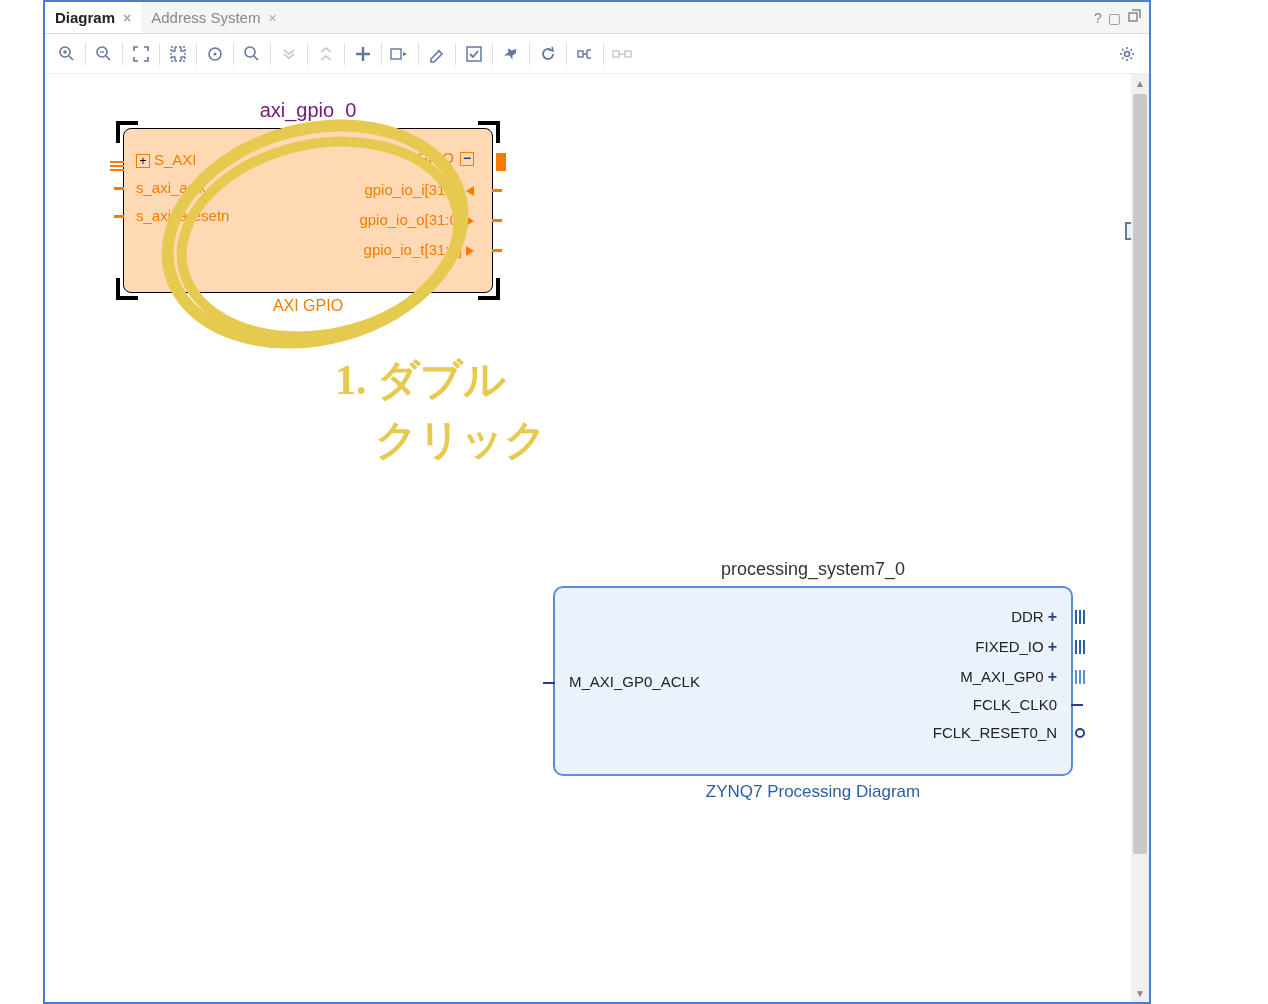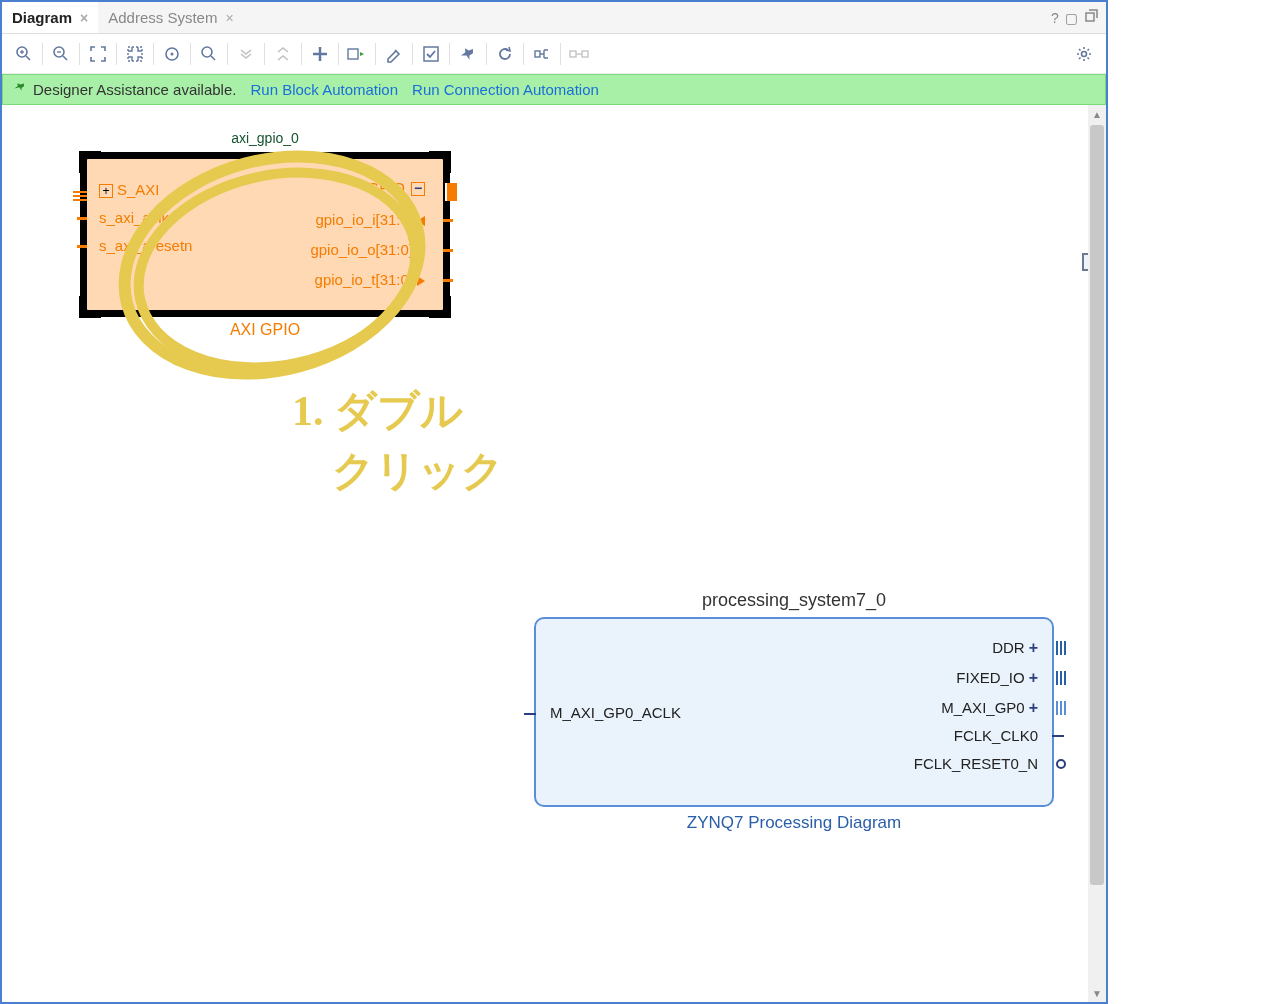--- a/index.html
+++ b/index.html
@@ -10,20 +10,21 @@
     font-size: 14px;
   }
   .window {
     width: 1108px;
     height: 1004px;
     border: 2px solid #4a7fcf;
     position: relative;
     display: flex;
     flex-direction: column;
     overflow: hidden;
+    margin-left: 43px;
   }
   .tabbar {
     display: flex;
     align-items: center;
     background: #f5f5f5;
     border-bottom: 1px solid #ddd;
     height: 32px;
     position: relative;
   }
   .tab {
@@ -137,27 +138,27 @@
 
   
   .block-gpio {
     position: absolute;
     left: 78px;
     top: 25px;
     width: 370px;
   }
   .block-gpio .title {
     text-align: center;
-    color: #14532d;
-    font-size: 14px;
+    color: #701a75;
+    font-size: 20px;
     margin-bottom: 6px;
   }
   .block-gpio .body {
     position: relative;
-    border: 7px solid #000000;
+    border: 1px solid #000000;
     border-radius: 8px;
     background: #ffd9b3;
     height: 165px;
   }
   .block-gpio .subtitle {
     text-align: center;
     color: #f57c00;
     font-size: 16px;
     margin-top: 4px;
   }
@@ -237,21 +238,21 @@
     right: -14px;
     width: 12px;
     height: 18px;
     background: #f57c00;
     border-left: 2px solid #fff;
   }
 
   
   .block-zynq {
     position: absolute;
-    left: 532px;
+    left: 508px;
     top: 485px;
     width: 520px;
   }
   .block-zynq .title {
     text-align: center;
     color: #333;
     font-size: 18px;
     margin-bottom: 6px;
   }
   .block-zynq .body {
@@ -486,30 +487,20 @@
     <div class="toolbar-right">
       <div class="btn">
           <svg width="18" height="18" viewBox="0 0 18 18">
             <circle cx="9" cy="9" r="2.5" fill="none" stroke="#63789e" stroke-width="1.6"></circle>
             <path d="M9 2v2M9 14v2M2 9h2M14 9h2M4 4l1.5 1.5M12.5 12.5L14 14M4 14l1.5-1.5M12.5 5.5L14 4" stroke="#63789e" stroke-width="1.6"></path>
           </svg>
         </div>
     </div>
   </div>
 
-  <div class="assist-bar">
-    <span class="pin-icon">
-      <svg width="14" height="14" viewBox="0 0 14 14">
-          <path d="M7 1l2 2-1 3 2 2-4-1-3 4 1-4-2-2 3-1z" fill="#2a8a2a" transform="rotate(40 7 7)"></path>
-        </svg>
-    </span>
-    <span>Designer Assistance available.</span>
-    <a>Run Block Automation</a>
-    <a>Run Connection Automation</a>
-  </div>
 
   <div class="canvas">
 
     <div class="block-gpio">
       <div class="title">axi_gpio_0</div>
       <div class="body">
         <div class="corner-bracket tl"></div>
         <div class="corner-bracket tr"></div>
         <div class="corner-bracket bl"></div>
         <div class="corner-bracket br"></div>

